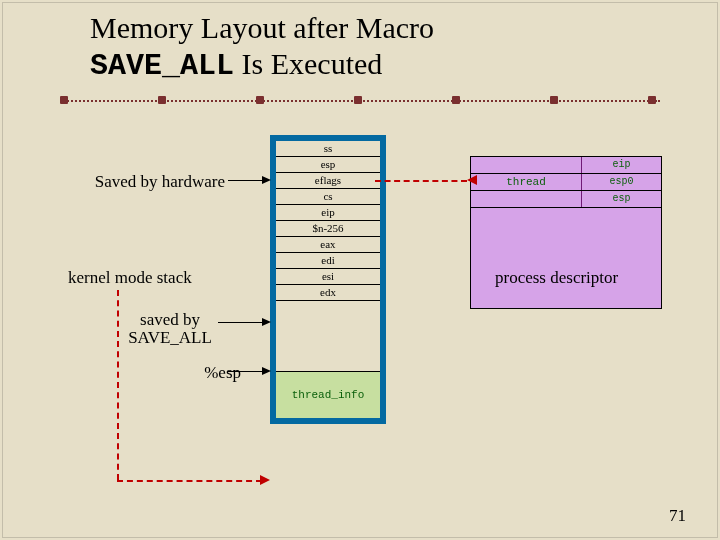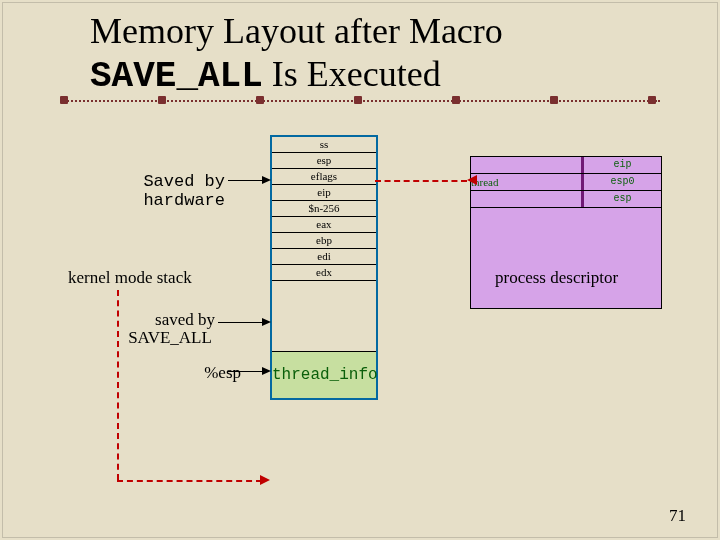--- a/index.html
+++ b/index.html
@@ -9,21 +9,21 @@
     height: 540px;
     background: #e6dfc8;
     font-family: "Times New Roman", serif;
     position: relative;
     overflow: hidden;
   }
   .title {
     position: absolute;
     top: 10px;
     left: 90px;
-    font-size: 36px;
+    font-size: 30px;
     line-height: 1.2;
   }
   .title .mono {
     font-family: "Courier New", monospace;
     font-weight: bold;
   }
   .dashline {
     position: absolute;
     border-top: 2px dotted #7a2f2f;
     height: 0;
@@ -40,39 +40,39 @@
     font-size: 17px;
     color: #000;
   }
   .label.right { text-align: right; }
   
   .stack {
     position: absolute;
     left: 270px;
     top: 135px;
     width: 104px;
-    border: 2px solid #0369a1;
+    border: 6px solid #0369a1;
   }
   .stack .row {
     height: 15px;
     line-height: 15px;
     font-size: 11px;
     text-align: center;
     border-bottom: 1px solid #000;
   }
   .stack .row:last-child { border-bottom: none; }
   .stack .gap {
     height: 70px;
     border-bottom: 1px solid #000;
     background: #e6dfc8;
   }
   .stack .ti {
     height: 46px;
     line-height: 46px;
-    font-size: 16px;
+    font-size: 11px;
     text-align: center;
     font-family: "Courier New", monospace;
     color: #0a5f0a;
     background: #c7dfa0;
   }
   
   .pd {
     position: absolute;
     left: 470px;
     top: 156px;
@@ -82,24 +82,24 @@
   }
   .pd .prow {
     display: flex;
     height: 16px;
     border-bottom: 1px solid #000;
     font-size: 11px;
   }
   .pd .prow:last-child { border-bottom: none; }
   .pd .pl {
     width: 110px;
-    border-right: 3px solid #701a75;
-    text-align: left;
+    border-right: 1px solid #701a75;
+    text-align: center;
     line-height: 16px;
-    font-family: Liberation Serif, serif;
+    font-family: Liberation Mono, monospace;
     color: #0a5f0a;
   }
   .pd .pr {
     flex: 1;
     text-align: center;
     line-height: 16px;
     font-family: "Courier New", monospace;
     font-size: 10px;
     color: #0a5f0a;
   }
@@ -178,25 +178,26 @@
 <div class="dot" style="left:256px; top:96px;"></div>
 <div class="dot" style="left:354px; top:96px;"></div>
 <div class="dot" style="left:452px; top:96px;"></div>
 <div class="dot" style="left:550px; top:96px;"></div>
 <div class="dot" style="left:648px; top:96px;"></div>
 
 <div class="stack">
   <div class="row">ss</div>
   <div class="row">esp</div>
   <div class="row">eflags</div>
+  <div class="row">cs</div>
   <div class="row">eip</div>
   <div class="row">$n-256</div>
   <div class="row">eax</div>
-  <div class="row">ebp</div>
   <div class="row">edi</div>
+  <div class="row">esi</div>
   <div class="row">edx</div>
   <div class="gap"></div>
   <div class="ti">thread_info</div>
 </div>
 
 <div class="pd">
   <div class="prow">
     <div class="pl"></div>
     <div class="pr">eip</div>
   </div>
@@ -204,23 +205,23 @@
     <div class="pl">thread</div>
     <div class="pr">esp0</div>
   </div>
   <div class="prow">
     <div class="pl"></div>
     <div class="pr">esp</div>
   </div>
   <div class="pbot"></div>
 </div>
 
-<div class="label right" style="left:70px; top:172px; width:155px;font-family:Liberation Mono, monospace;">Saved by hardware</div>
+<div class="label right" style="left:70px; top:172px; width:155px;">Saved by hardware</div>
 <div class="label" style="left:68px; top:268px;">kernel mode stack</div>
-<div class="label" style="left:125px; top:310px; text-align:right; width:90px;">saved by</div>
+<div class="label" style="left:125px; top:310px; text-align:center; width:90px;">saved by</div>
 <div class="label" style="left:125px; top:328px; text-align:center; width:90px;">SAVE_ALL</div>
 <div class="label right" style="left:186px; top:363px; width:55px;">%esp</div>
 
 <div class="pdlabel" style="left:495px; top:268px;">process descriptor</div>
 
 <div class="sarrow" style="left:228px; top:180px; width:38px;"></div>
 <div class="sarrowhead" style="left:262px; top:176px;"></div>
 
 <div class="sarrow" style="left:218px; top:322px; width:48px;"></div>
 <div class="sarrowhead" style="left:262px; top:318px;"></div>

